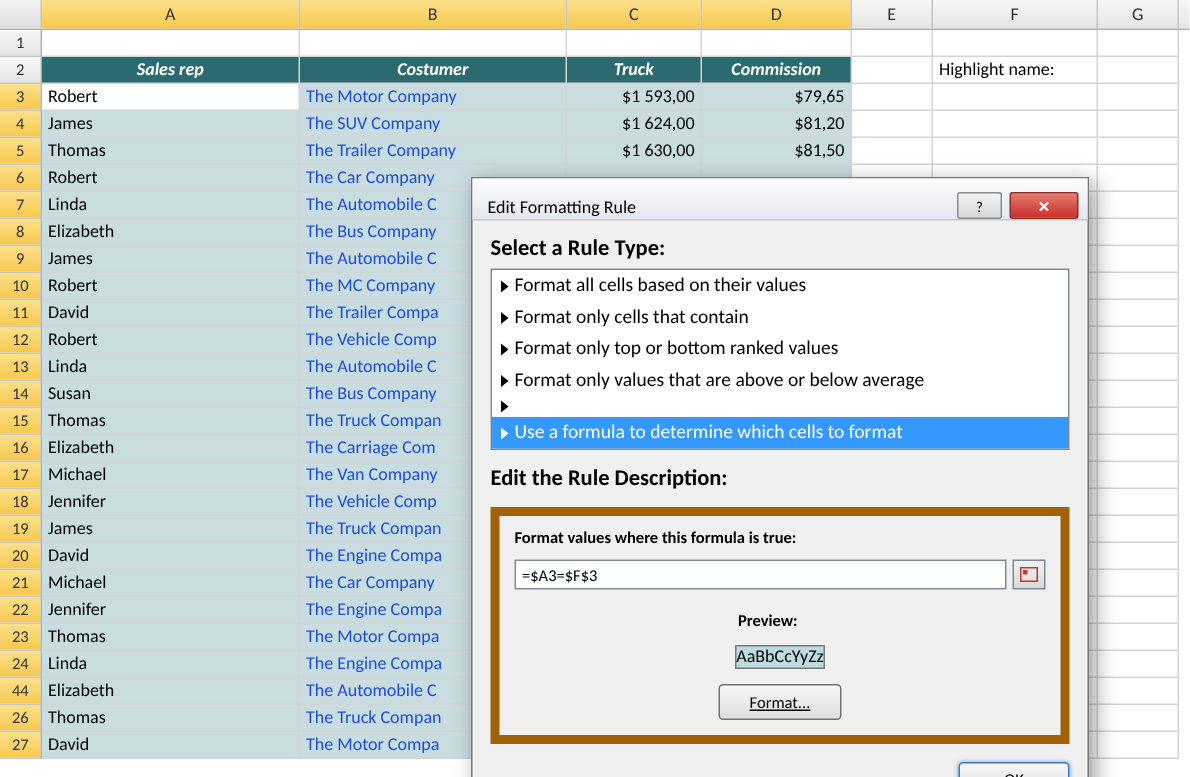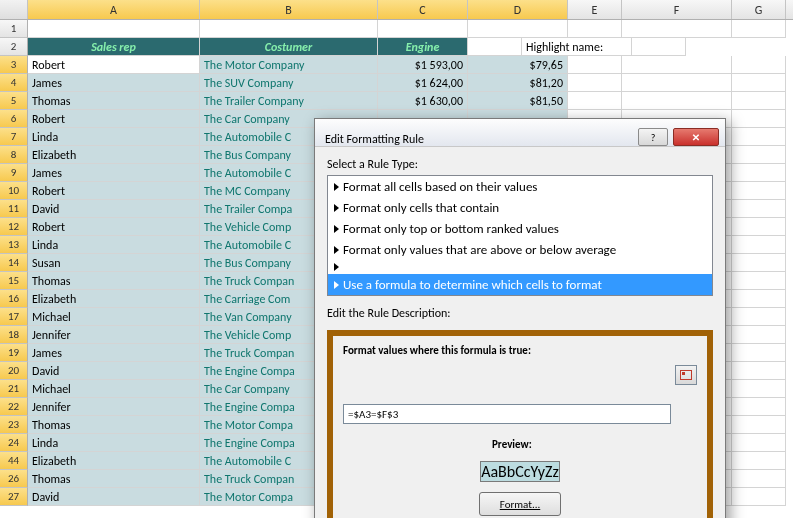--- a/index.html
+++ b/index.html
@@ -14,49 +14,49 @@
 .rows { }
 .row { display: flex; height: 18px; }
 .rh { width: 28px; text-align: center; font-size: 11px; line-height: 18px; color: #333; background: linear-gradient(#f7f7f7,#e4e4e4); border-right: 1px solid #b0b0b0; border-bottom: 1px solid #c4c4c4; }
 .rh.sel { background: linear-gradient(#fce08a,#f7c94f); }
 .cell { border-right: 1px solid #d4d4d4; border-bottom: 1px solid #d4d4d4; padding: 0 4px; line-height: 18px; font-size: 12px; white-space: nowrap; overflow: hidden; }
 .cell.num { text-align: right; }
 
 .wA { width: 172px; } .wB { width: 178px; } .wC { width: 90px; } .wD { width: 100px; }
 .wE { width: 54px; } .wF { width: 110px; } .wG { width: 54px; }
 
-.hdrcell { background: #2b6a6f; color: #86efac; font-style: italic; text-align: center; font-weight: bold; }
+.hdrcell { background: #2b6a6f; color: #ffffff; font-style: italic; text-align: center; font-weight: bold; }
 .datacell.sel { background: #c9dce0; }
 .datacell.sel.first { background: #fff; }
-.muted { color: #0f766e; }
+.muted { color: #1d4ed8; }
 
 .dialog { position: absolute; left: 314px; top: 118px; width: 412px; background: #f0f0f0; border: 1px solid #7a7a7a; box-shadow: 4px 4px 14px rgba(0,0,0,0.4); font-size: 11px; }
 .dlg-title { display: flex; align-items: flex-end; height: 28px; background: linear-gradient(#fdfdfd,#e3e7ef); border-bottom: 1px solid #c8c8c8; padding: 0 6px 0 10px; font-size: 12px; }
 .dlg-title .t { flex: 1; }
 .dlg-btn { width: 30px; height: 18px; border: 1px solid #8a8a8a; border-radius: 2px; margin-left: 5px; display: flex; align-items: center; justify-content: center; font-size: 10px; background: linear-gradient(#f4f4f4,#d8d8d8); }
 .dlg-btn.close { width: 46px; background: linear-gradient(#e67a6f,#c9302c); color: #fff; border-color: #8a2c24; font-weight: bold; }
 .dlg-body { padding: 10px 12px 12px; }
-.lbl { font-size: 12px; margin-bottom: 4px; }
+.lbl { font-size: 15px; margin-bottom: 4px; font-weight: bold; }
 .rule-list { border: 1px solid #828790; background: #fff; margin-bottom: 10px; }
 .rule-item { padding: 3px 6px; font-size: 13px; display: flex; align-items: center; gap: 4px; }
 .rule-item.selected { background: #3399ff; color: #fff; }
 .tri { display:inline-block; width:0; height:0; border-top:4px solid transparent; border-bottom:4px solid transparent; border-left:5px solid #000; }
 .rule-item.selected .tri { border-left-color: #fff; }
 
 .groupbox { border: 6px solid #a16207; padding: 8px 10px 10px; position: relative; margin-top: 10px; margin-bottom: 12px; }
 .grouplabel { font-weight: bold; font-size: 11px; margin-bottom: 8px; }
 .formula-row { display: flex; gap: 4px; margin-bottom: 14px; }
-.formula-input { flex: 1; border: 1px solid #7a8a99; padding: 2px 4px; height: 20px; background: #fff; font-size: 11px; margin-top: 39px; }
+.formula-input { flex: 1; border: 1px solid #7a8a99; padding: 2px 4px; height: 20px; background: #fff; font-size: 11px; }
 .ref-btn { width: 22px; height: 20px; border: 1px solid #7a8a99; background: linear-gradient(#f2f2f2,#d9d9d9); display:flex; align-items:center; justify-content:center; }
 .ref-icon { width: 12px; height: 10px; border: 1px solid #c0392b; position: relative; }
 .ref-icon::after { content:''; position:absolute; left:1px; top:1px; width:3px; height:3px; background:#c0392b; }
 
 .preview-row { display: flex; align-items: center; gap: 10px; flex-direction: column; }
 .preview-lbl { font-weight: bold; font-size: 11px; width: 56px; }
-.preview-box { flex: 1; height: 26px; border: 1px solid #7a7a7a; background: #bcdce0; display:flex; align-items:center; justify-content:center; font-size: 16px; }
+.preview-box { flex: 1; height: 26px; border: 1px solid #7a7a7a; background: #bcdce0; display:flex; align-items:center; justify-content:center; font-size: 12px; }
 .fmt-btn { width: 82px; height: 24px; border: 1px solid #707070; background: linear-gradient(#f6f6f6,#dedede); border-radius: 3px; font-size: 11px; text-decoration: underline; }
 
 .okcancel { display: flex; justify-content: flex-end; gap: 8px; }
 .okcancel button { width: 74px; height: 23px; border: 1px solid #707070; background: linear-gradient(#f6f6f6,#dedede); border-radius: 3px; font-size: 11px; }
 .okcancel button.ok { border: 1px solid #3b7abd; box-shadow: 0 0 3px #6aa6e0; }
 </style>
 </head>
 <body>
 
 <div class="sheet">
@@ -78,21 +78,22 @@
         <div class="cell wC num"></div>
         <div class="cell wD num"></div>
         <div class="cell wE"></div>
         <div class="cell wF"></div>
         <div class="cell wG"></div>
       </div>
       <div class="row">
         <div class="rh">2</div>
         <div class="cell wA hdrcell">Sales rep</div>
         <div class="cell wB hdrcell">Costumer</div>
-        <div class="cell wC hdrcell">Engine</div>
+        <div class="cell wC hdrcell">Truck</div>
+        <div class="cell wD hdrcell">Commission</div>
         <div class="cell wE"></div>
         <div class="cell wF">Highlight name:</div>
         <div class="cell wG"></div>
       </div>
       <div class="row">
         <div class="rh sel">3</div>
         <div class="cell wA datacell sel first">Robert</div>
         <div class="cell wB datacell sel muted">The Motor Company</div>
         <div class="cell wC datacell sel num">$1 593,00</div>
         <div class="cell wD datacell sel num">$79,65</div>

